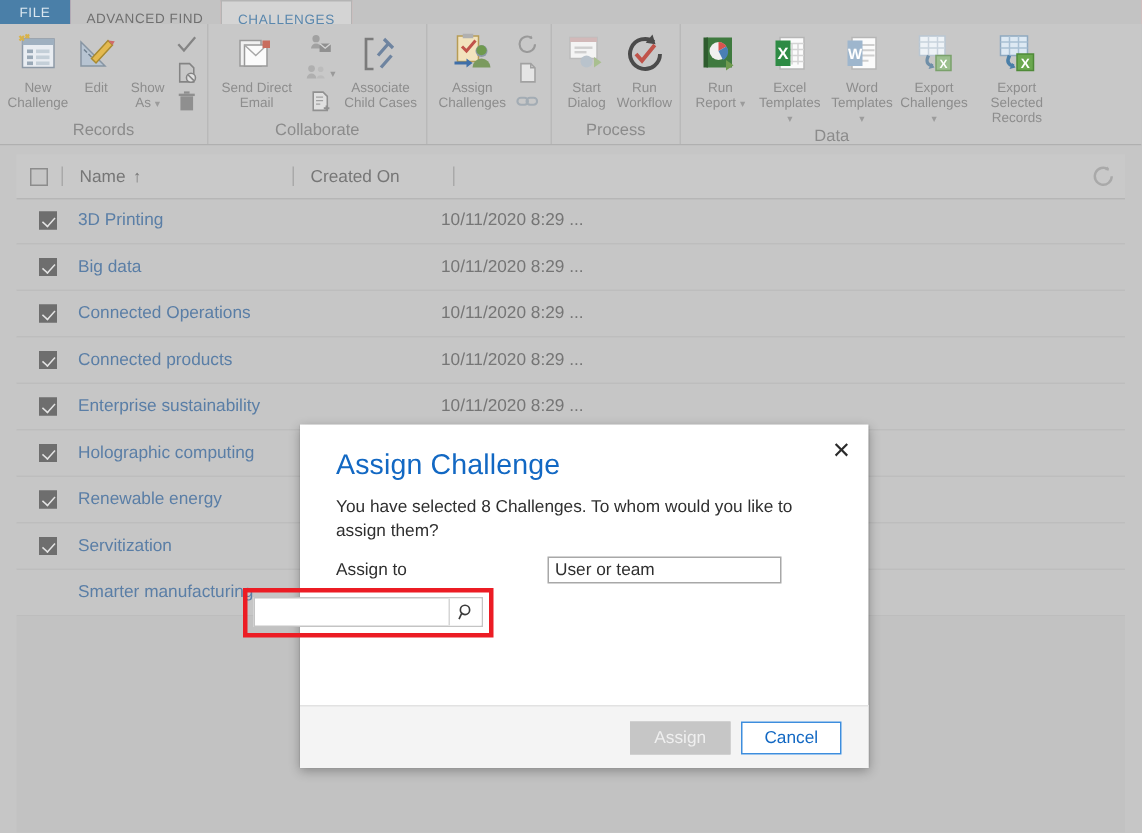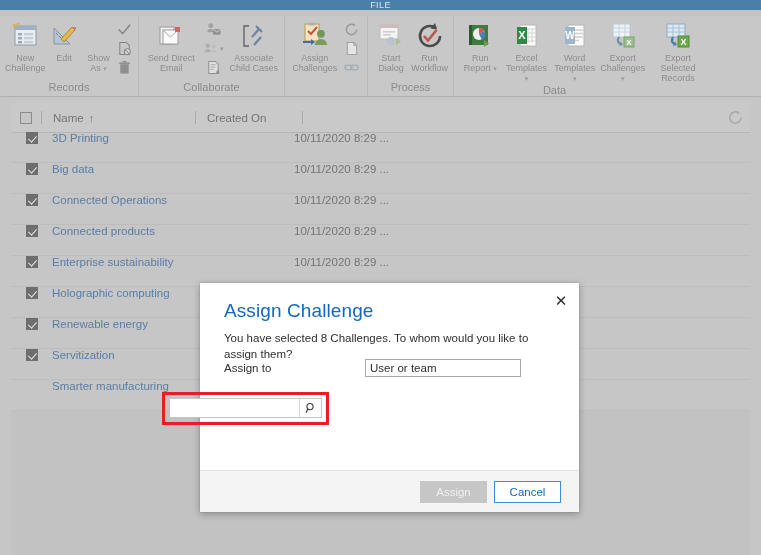--- a/index.html
+++ b/index.html
@@ -9,21 +9,21 @@
     background: #c8c8c8;
     font-family: "Liberation Sans", sans-serif;
     -webkit-font-smoothing: antialiased;
   }
   #app { position: relative; width: 761px; height: 555px; }
 
   
   .tabbar {
     position: absolute; top: 0; left: 0; width: 761px; height: 16px;
     background: #fca5a5;
-    display: flex; align-items: stretch; flex-direction: column;
+    display: flex; align-items: stretch;
   }
   .tab {
     display: flex; align-items: center; justify-content: center;
     font-size: 9px; letter-spacing: .4px; padding: 12px 11px;
     color: #6d6d6d; white-space: nowrap;
   }
   .tab.file { background: #4a7fa8; color: #dbe7f0; padding: 0 13px; }
   .tab.inactive { background: #c3c3c3; color: #6f6f6f; }
   .tab.active {
     background: #d4d4d4; color: #5a87ad;
@@ -90,21 +90,21 @@
     width: 4px; height: 7px; border: solid #e4e4e4;
     border-width: 0 1.6px 1.6px 0; transform: rotate(42deg);
   }
   .refresh {
     position: absolute; right: 6px; top: 6px; width: 17px; height: 17px;
     opacity: .5;
   }
   .rowarea { position: absolute; top: 35px; left: 11px; width: 739px; bottom: 0; }
   .grow {
     height: 30px; border-bottom: 1px solid #bdbdbd;
-    display: flex; font-size: 11.5px;
+    display: flex; align-items: center; font-size: 11.5px;
   }
   .grow .c-chk { width: 41px; display: flex; justify-content: center; }
   .grow .c-name { width: 242px; color: #5a7ea6; }
   .grow .c-date { width: 260px; color: #757575; }
   .blankfill { background: #c2c2c2; height: 100%; }
 
   
   .dlg {
     position: absolute; left: 200px; top: 283px; width: 379px; height: 229px;
     background: #ffffff;
@@ -498,21 +498,21 @@
         </div>
       <div class="blankfill"></div>
     </div>
   </div>
 
   <div class="dlg">
     <div class="dlg-close">✕</div>
     <div class="dlg-title">Assign Challenge</div>
     <div class="dlg-msg">You have selected 8 Challenges. To whom would you like to assign them?</div>
 
-    <div class="frow" style="top:76px;justify-content:space-between;">
+    <div class="frow" style="top:88px;justify-content:space-between;">
       <span class="flab">Assign to</span>
       <span class="dd">User or team</span>
     </div>
 
     <div class="frow" style="top:115px;">
       <span class="flab">User or team</span>
     </div>
 
     <div class="dlg-footer">
       <div class="btn primary-disabled">Assign</div>

